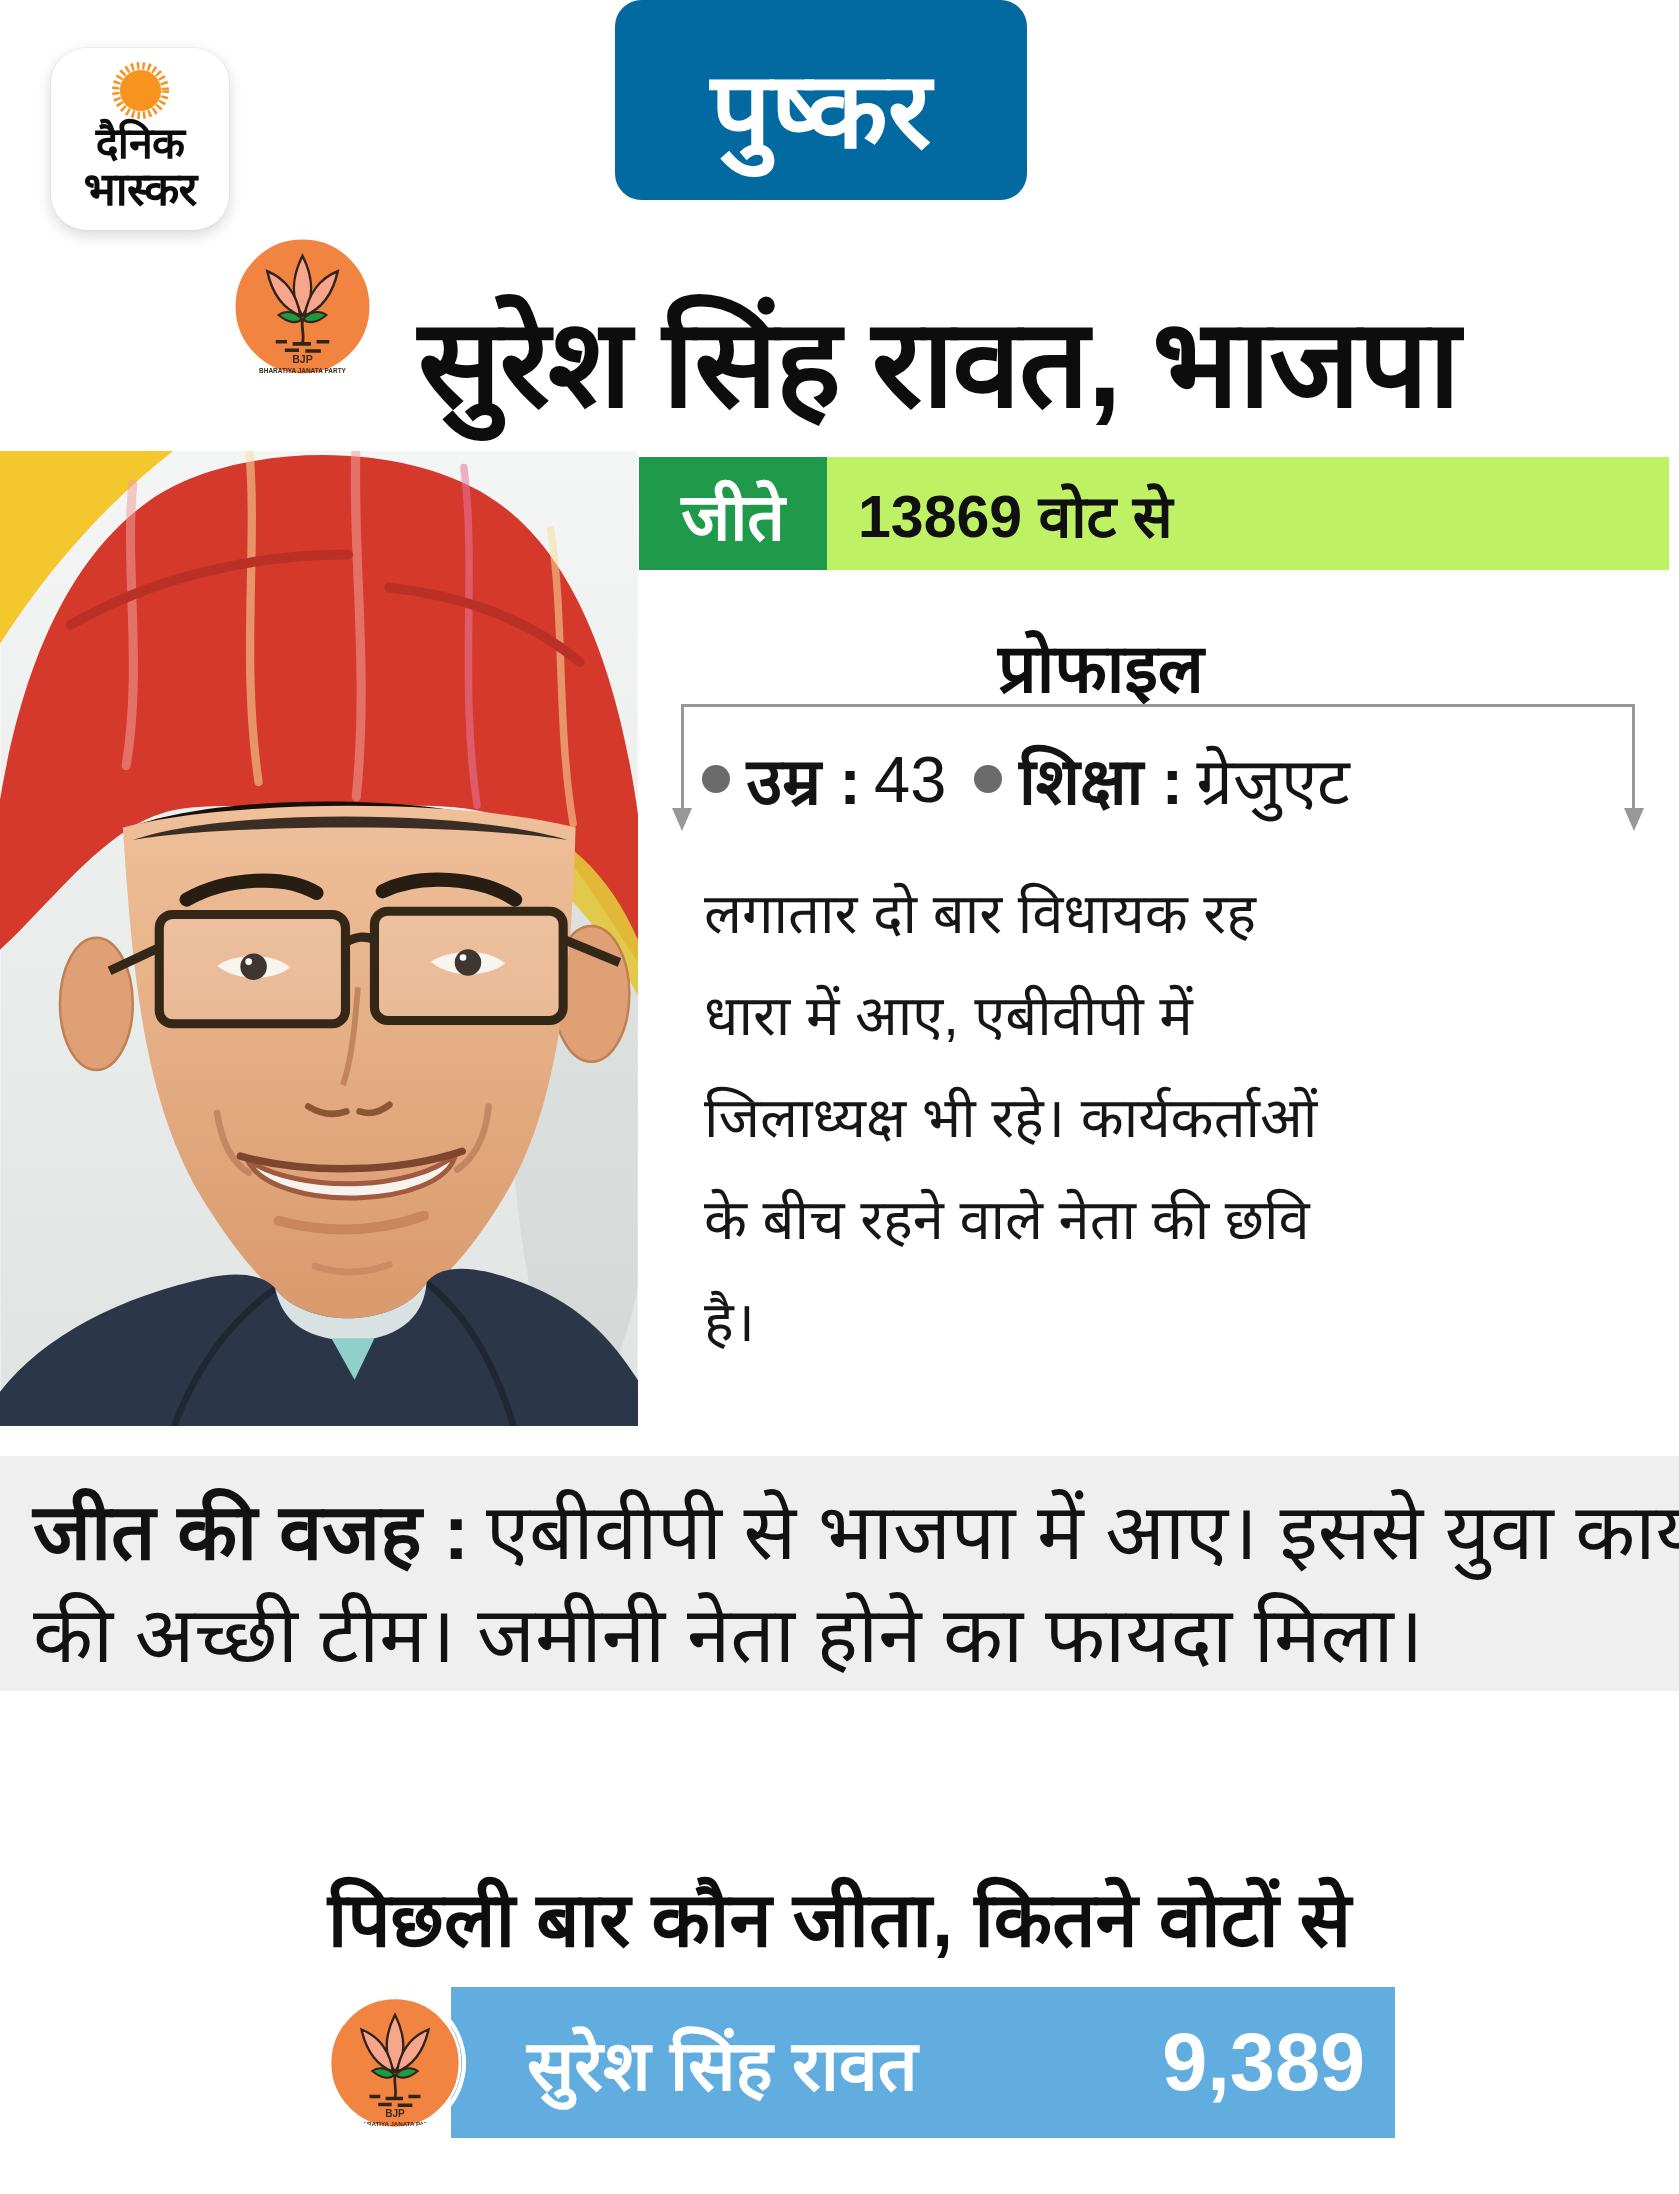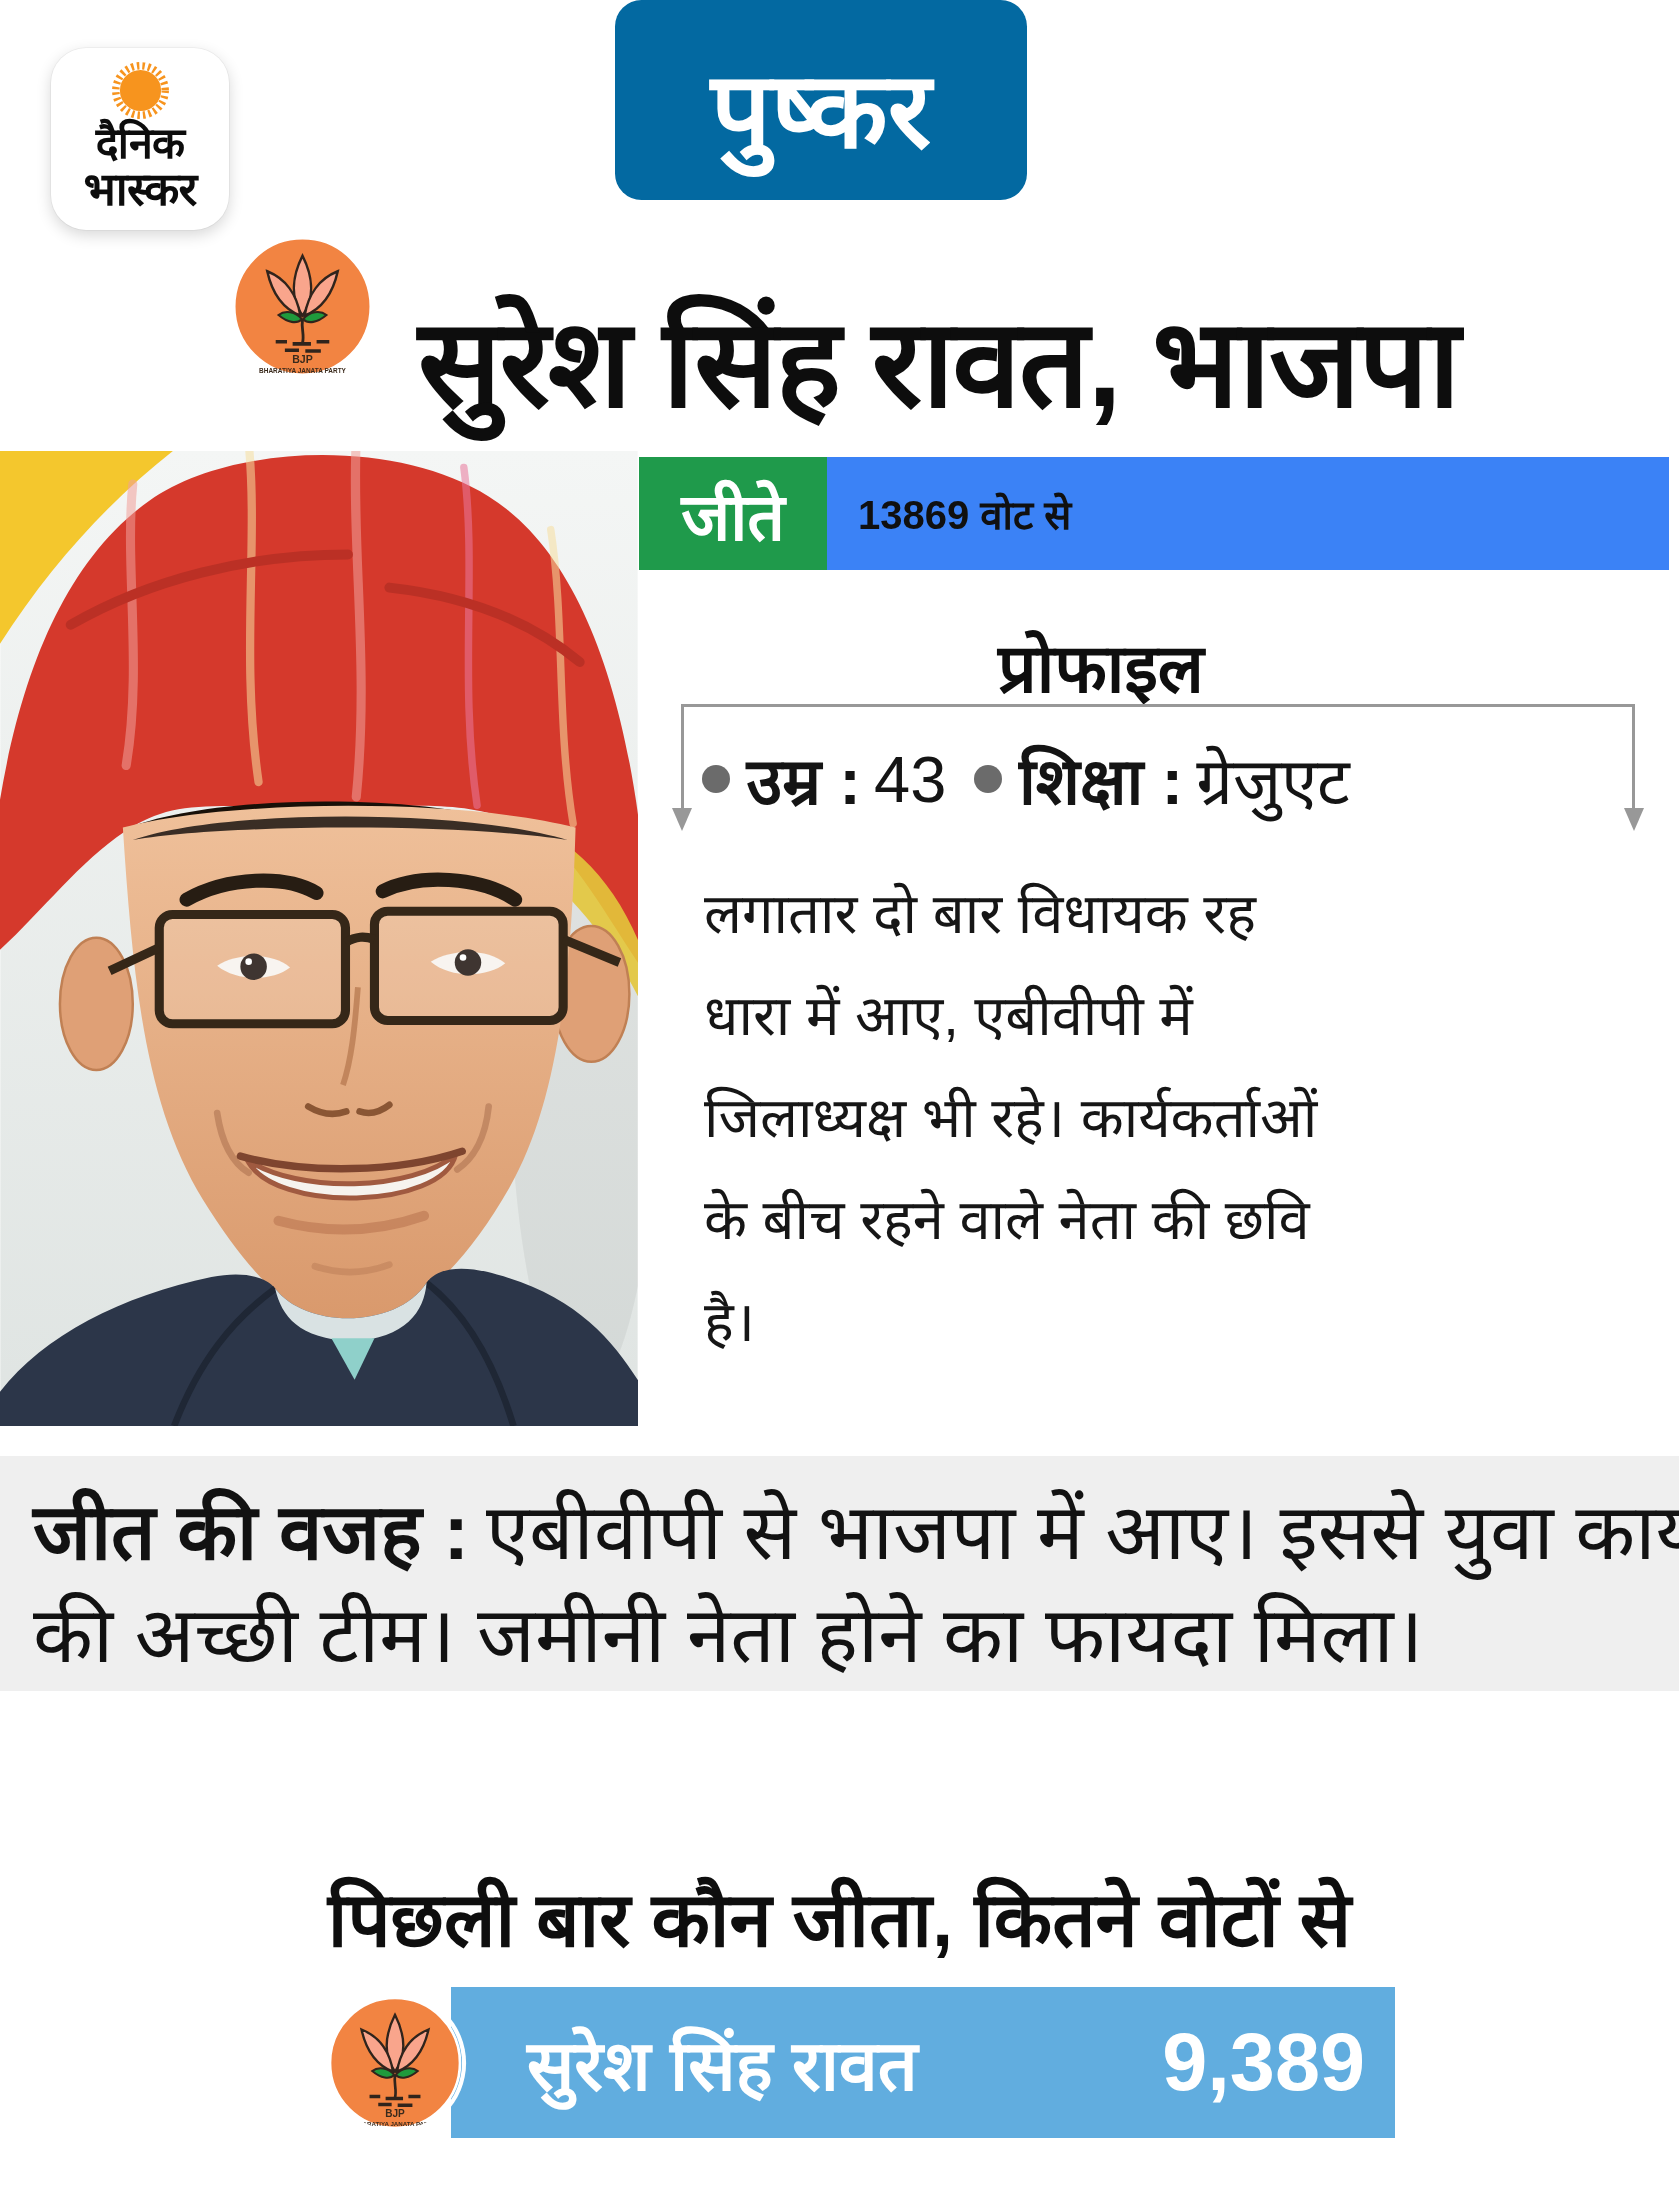--- a/index.html
+++ b/index.html
@@ -37,22 +37,22 @@
   
   .photo{left:0;top:451px;width:638px;height:975px;}
 
   
   .result-row{left:639px;top:457px;width:1030px;height:113px;display:flex;}
   .won-badge{
     width:188px;height:113px;background:#1F9A4B;color:#fff;display:flex;align-items:center;
     justify-content:center;font-size:66px;font-weight:800;flex:none;
   }
   .margin-bar{
-    flex:1;background:#3b82f6;display:flex;align-items:center;
-    font-size:40px;font-weight:800;color:#101010;padding-left:31px;white-space:nowrap;
+    flex:1;background:#bef264;display:flex;align-items:center;
+    font-size:59px;font-weight:800;color:#101010;padding-left:31px;white-space:nowrap;
   }
 
   
   .profile-heading{
     left:687px;top:619px;width:828px;text-align:center;
     font-size:68px;font-weight:900;color:#0e0e0e;
   }
   .bracket{
     left:681px;top:704px;width:948px;height:101px;
     border-top:3.3px solid #989898;border-left:3.3px solid #989898;border-right:3.3px solid #989898;

